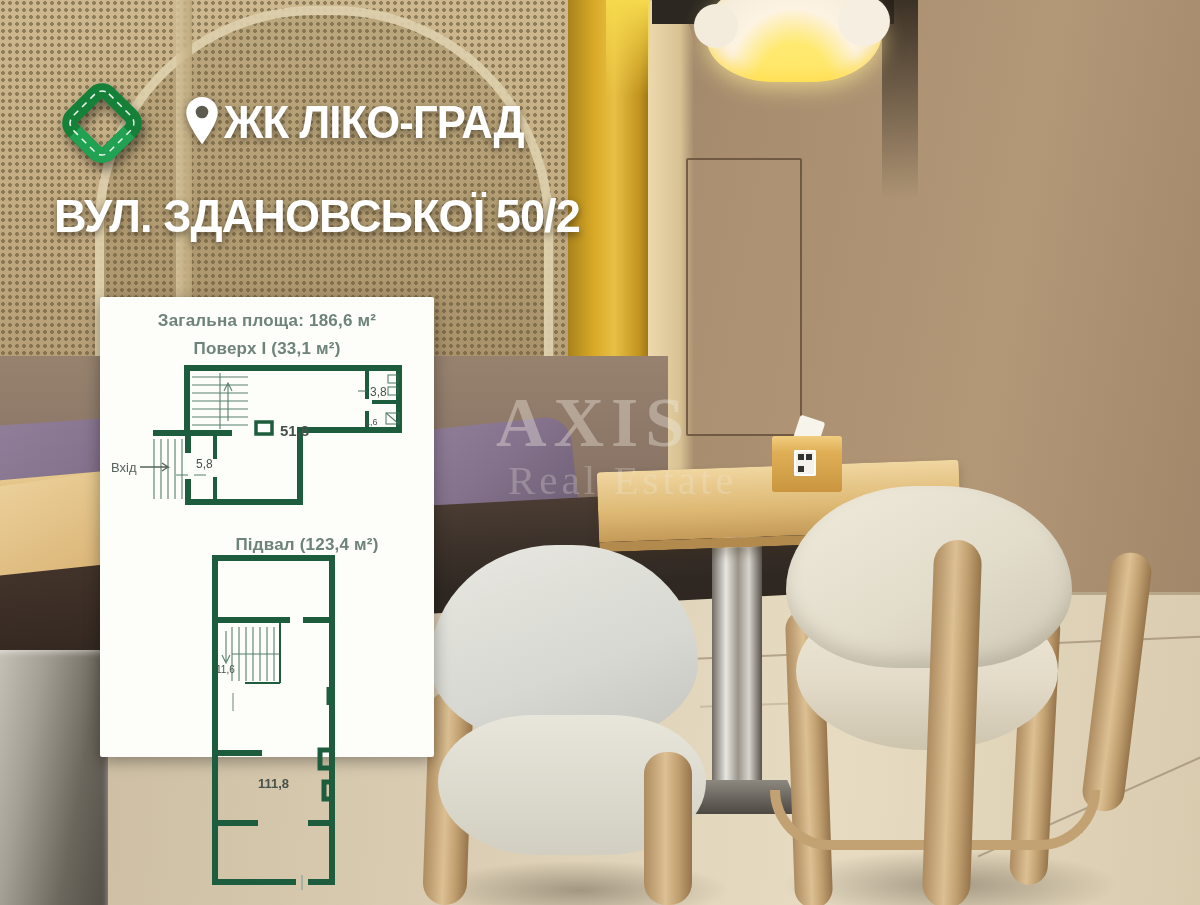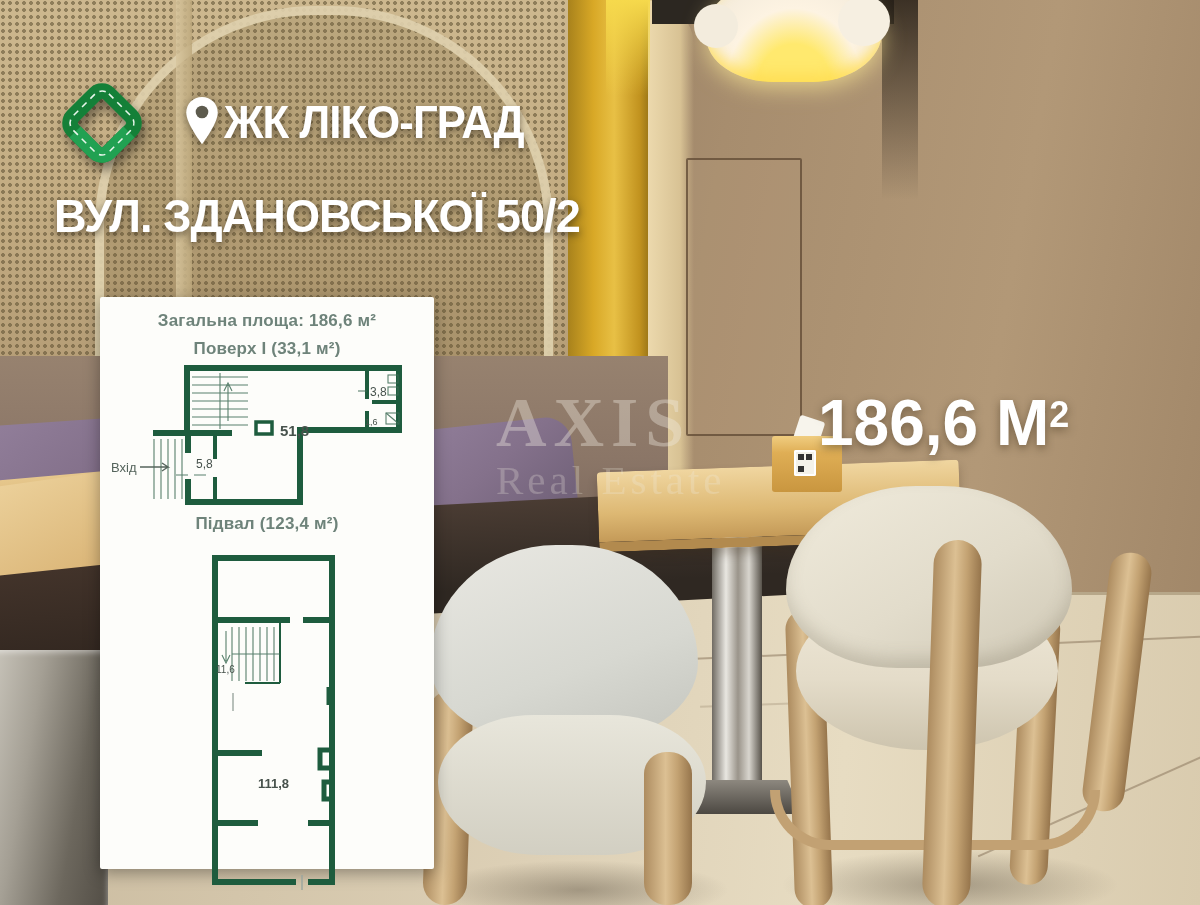--- a/index.html
+++ b/index.html
@@ -99,46 +99,46 @@
   .chairR-post{left:928px;top:540px;width:48px;height:368px;z-index:13;border-radius:24px;transform:rotate(2deg);}
   .chairR-leg1{left:790px;top:610px;width:38px;height:298px;z-index:11;border-radius:20px;transform:rotate(-2deg);}
   .chairR-leg2{left:1016px;top:610px;width:38px;height:275px;z-index:11;border-radius:20px;transform:rotate(3deg);}
   .chairR-leg3{left:1096px;top:552px;width:42px;height:260px;z-index:10;border-radius:20px;transform:rotate(7deg);}
   .rim{left:770px;top:790px;width:330px;height:60px;z-index:12;border:10px solid #c2a173;
     border-top:none;border-radius:0 0 160px 160px;box-sizing:border-box;}
 
   
   .watermark{left:496px;top:388px;z-index:20;line-height:1;pointer-events:none;font-family:Liberation Serif, serif;}
   .wm1{font-size:70px;font-weight:800;letter-spacing:7px;color:rgba(240,235,224,.38);}
-  .wm2{font-size:41px;font-weight:400;letter-spacing:4px;color:rgba(240,235,224,.26);margin-top:2px;}
+  .wm2{font-size:41px;font-weight:400;letter-spacing:4px;color:rgba(240,235,224,.26);margin-top:2px;margin-left:12px;}
 
   
   .logo{left:55px;top:74px;z-index:40;filter:drop-shadow(3px 7px 6px rgba(0,0,0,.45));}
   .loc-row{left:184px;top:94px;z-index:40;display:flex;align-items:flex-start;gap:4px;}
   .pin{filter:drop-shadow(0 2px 4px rgba(0,0,0,.4));}
   .h-white{color:#fff;font-weight:800;text-shadow:0 3px 8px rgba(40,33,22,.55);white-space:nowrap;}
   .complex{font-size:47px;letter-spacing:-1px;transform:scaleX(.93);transform-origin:left center;}
   .address{left:54px;top:188px;z-index:40;font-size:47px;letter-spacing:-1px;
     transform:scaleX(.96);transform-origin:left center;}
 
   .banner{left:482px;top:302px;width:616px;height:83px;z-index:45;background:#f8e714;
     display:flex;align-items:center;justify-content:center;box-shadow:0 3px 10px rgba(0,0,0,.25);}
   .banner span{font-size:53px;font-weight:800;color:#3a3a32;letter-spacing:-1px;
     transform:scaleX(.9);white-space:nowrap;}
 
   .area-line{left:818px;top:386px;z-index:45;color:#fff;font-weight:800;font-size:64px;
     text-shadow:0 3px 8px rgba(55,42,22,.5);letter-spacing:0;white-space:nowrap;}
   .area-line .sup{font-size:36px;vertical-align:18px;}
 
   
-  .panel{left:100px;top:297px;width:334px;height:572px;z-index:30;background:#fdfdfa;
+  .panel{left:100px;top:297px;width:334px;height:460px;z-index:30;background:#fdfdfa;
     border-radius:2px;box-shadow:0 4px 16px rgba(0,0,0,.35);}
   .plan-title{position:absolute;width:100%;text-align:center;color:#6e837a;
     font-size:17px;font-weight:700;letter-spacing:.2px;}
-  .pt1{top:14px;} .pt2{top:42px;} .pt3{top:217px;}
+  .pt1{top:14px;} .pt2{top:42px;} .pt3{top:238px;padding-left:40px;}
   .plan-svg{position:absolute;}
   .ps1{left:10px;top:58px;}
   .ps2{left:10px;top:248px;}
   text{font-family:"Liberation Sans","DejaVu Sans",sans-serif;}
 </style>
 </head>
 <body>
 
 <div class="stage">
 
@@ -205,23 +205,20 @@
       <svg width="36" height="54" viewBox="0 0 24 34">
         <path d="M12 1C6 1 1.5 5.6 1.5 11.4 1.5 19 12 32.5 12 32.5s10.5-13.5 10.5-21.1C22.5 5.6 18 1 12 1z" fill="#ffffff"></path>
         <circle cx="12" cy="11" r="4.2" fill="#5d5b4e"></circle>
       </svg>
     </span>
     <span class="h-white complex">ЖК ЛІКО-ГРАД</span>
   </div>
   <div class="abs h-white address">ВУЛ. ЗДАНОВСЬКОЇ 50/2</div>
 
 
-  <div class="abs area-line">
-    <span>186,6 М</span><span class="sup">2</span>
-  </div>
 
   <div class="abs panel">
     <div class="plan-title pt1">Загальна площа: 186,6 м²</div>
     <div class="plan-title pt2">Поверх І (33,1 м²)</div>
 
     <svg class="plan-svg ps1" width="314" height="158" viewBox="0 0 314 158">
       <g fill="none" stroke="#1e5c3e" stroke-width="6">
         <path d="M74,13 H292"></path>
         <path d="M289,10 V78"></path>
         <path d="M292,75 H190"></path>

